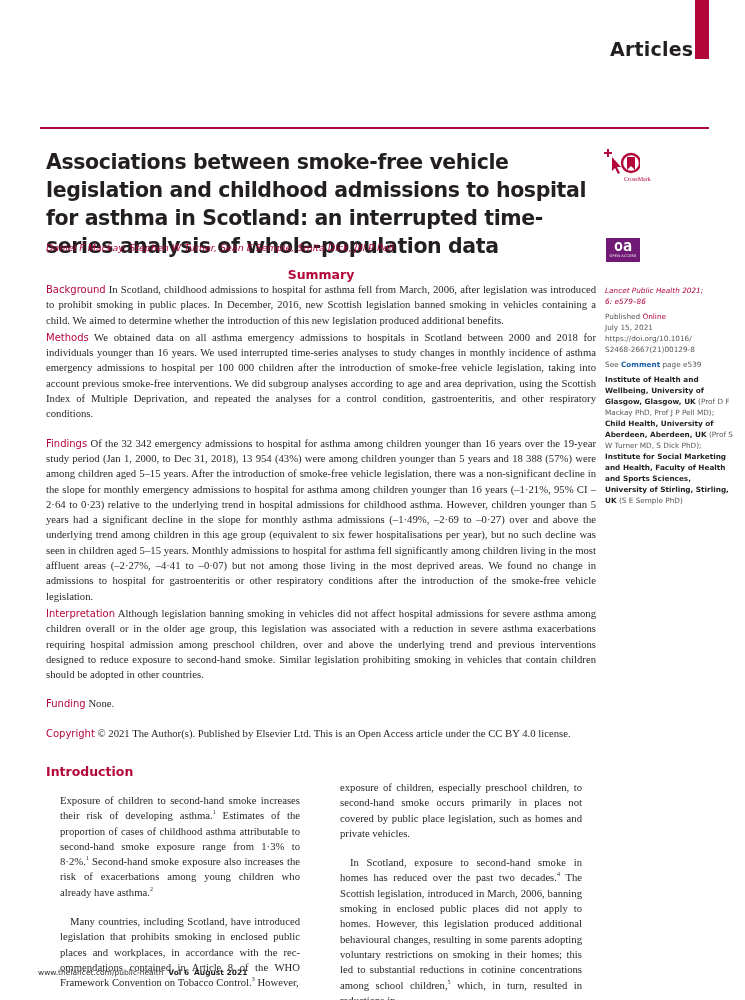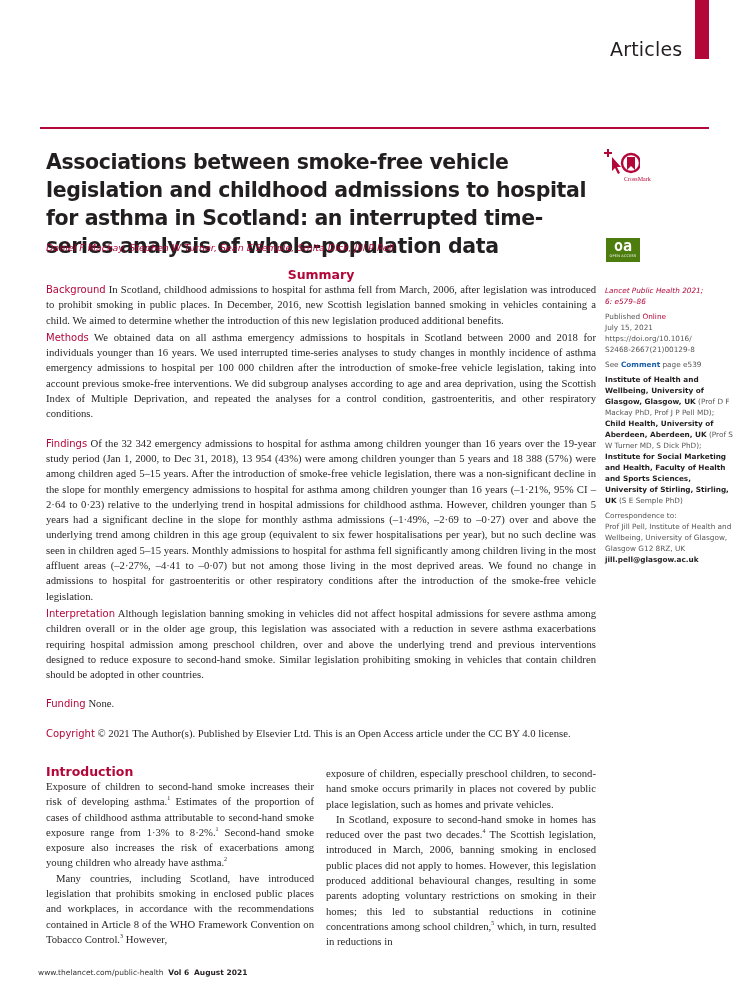--- a/index.html
+++ b/index.html
@@ -1,48 +1,48 @@
 <!DOCTYPE html>
 <html><head>
 <meta charset="utf-8">
 <style>
   html, body { margin: 0; padding: 0; background: #ffffff; }
   body { width: 745px; height: 1000px; position: relative; overflow: hidden; color: #231f20; }
   .sans { font-family: "DejaVu Sans", "Liberation Sans", sans-serif; }
   .serif { font-family: "Liberation Serif", "DejaVu Serif", serif; }
 
   .red-tab { position: absolute; left: 695px; top: 0; width: 14px; height: 59px; background: #b3073a; }
-  .section-label { position: absolute; left: 610px; top: 38px; font-size: 19px; font-weight: normal; letter-spacing: 0.2px; }
+  .section-label { position: absolute; left: 610px; top: 38px; font-size: 19px; font-weight: bold; letter-spacing: 0.2px; }
   .top-rule { position: absolute; left: 40px; top: 127px; width: 669px; height: 2px; background: #b3073a; }
 
   .title { position: absolute; left: 46px; top: 148px; width: 560px; font-size: 20.5px; line-height: 28px; font-weight: bold; color: #231f20; letter-spacing: -0.4px; }
   .authors { position: absolute; left: 46px; top: 242px; font-size: 9.5px; font-style: italic; color: #b3073a; }
 
   .crossmark { position: absolute; left: 604px; top: 149px; width: 36px; height: 36px; }
   .crossmark-label { position: absolute; left: 624px; top: 176px; font-size: 6px; color: #b3073a; }
-  .oa-badge { position: absolute; left: 606px; top: 238px; width: 34px; height: 24px; background: #4d7c0f; color: #fff; text-align: center; }
+  .oa-badge { position: absolute; left: 606px; top: 238px; width: 34px; height: 24px; background: #701a75; color: #fff; text-align: center; }
   .oa-badge .oa { font-size: 15px; font-weight: bold; line-height: 16px; display: block; font-family: "DejaVu Sans Mono", monospace; }
   .oa-badge .oa-sub { font-size: 3.5px; line-height: 5px; display: block; letter-spacing: 0.2px; }
 
   .summary { position: absolute; left: 46px; top: 267px; width: 550px; }
   .summary h2 { margin: 0; font-size: 12.5px; line-height: 15px; color: #b3073a; font-weight: bold; text-align: center; }
   .para { font-size: 10.7px; line-height: 15.3px; text-align: justify; margin: 0 0 10px 0; }
   .para .lbl { color: #b3073a; font-family: "DejaVu Sans", sans-serif; font-size: 10px; }
 
   .sidebar { position: absolute; left: 605px; top: 285px; width: 130px; font-size: 7.3px; line-height: 11px; color: #333; }
   .sidebar .journal { color: #b3073a; font-weight: normal; font-style: italic; }
   .sidebar .blk { margin-bottom: 4px; }
   .sidebar .link { color: #1a5fa8; font-weight: bold; }
   .sidebar b { color: #231f20; }
   .sidebar .grey { color: #555; }
 
   .intro-col1 { position: absolute; left: 46px; top: 764px; width: 268px; }
   .intro-col1 h2 { margin: 0; font-size: 12.5px; line-height: 15px; color: #b3073a; font-weight: bold; }
   .intro-col2 { position: absolute; left: 326px; top: 766px; width: 270px; }
-  .body-text { font-size: 10.7px; line-height: 15.3px; text-align: justify; margin: 0; }
+  .body-text { font-size: 10.7px; line-height: 15.3px; text-align: justify; margin: 14px; }
   .indent { text-indent: 10px; }
   sup { font-size: 6px; line-height: 0; }
 
   .footer-left { position: absolute; left: 38px; top: 968px; font-size: 7.5px; color: #333; }
   .footer-left b { color: #231f20; }
   .footer-right { position: absolute; left: 702px; top: 1012px; font-size: 10px; color: #333; }
 </style>
 </head>
 <body>
 
@@ -101,25 +101,20 @@
     <span>July 15, 2021</span><br>
     <span>https://doi.org/10.1016/</span><br>
     <span>S2468-2667(21)00129-8</span>
   </div>
   <div class="blk grey">
     <span>See </span><span class="link">Comment</span><span> page e539</span>
   </div>
   <div class="blk grey">
     <b>Institute of Health and Wellbeing, University of Glasgow, Glasgow, UK</b><span> (Prof D F Mackay PhD, Prof J P Pell MD); </span><b>Child Health, University of Aberdeen, Aberdeen, UK</b><span> (Prof S W Turner MD, S Dick PhD); </span><b>Institute for Social Marketing and Health, Faculty of Health and Sports Sciences, University of Stirling, Stirling, UK</b><span> (S E Semple PhD)</span>
   </div>
-  <div class="blk grey">
-    <span>Correspondence to:</span><br>
-    <span>Prof Jill Pell, Institute of Health and Wellbeing, University of Glasgow, Glasgow G12 8RZ, UK</span><br>
-    <b>jill.pell@glasgow.ac.uk</b>
-  </div>
 </div>
 
 <div class="intro-col1">
   <h2 class="sans">Introduction</h2>
   <p class="body-text serif">
     <span>Exposure of children to second-hand smoke increases their risk of developing asthma.</span><sup>1</sup><span> Estimates of the proportion of cases of childhood asthma attributable to second-hand smoke exposure range from 1·3% to 8·2%.</span><sup>1</sup><span> Second-hand smoke exposure also increases the risk of exacerbations among young children who already have asthma.</span><sup>2</sup>
   </p>
   <p class="body-text serif indent">
     <span>Many countries, including Scotland, have introduced legislation that prohibits smoking in enclosed public places and workplaces, in accordance with the rec­ommendations contained in Article 8 of the WHO Framework Convention on Tobacco Control.</span><sup>3</sup><span> However,</span>
   </p>

